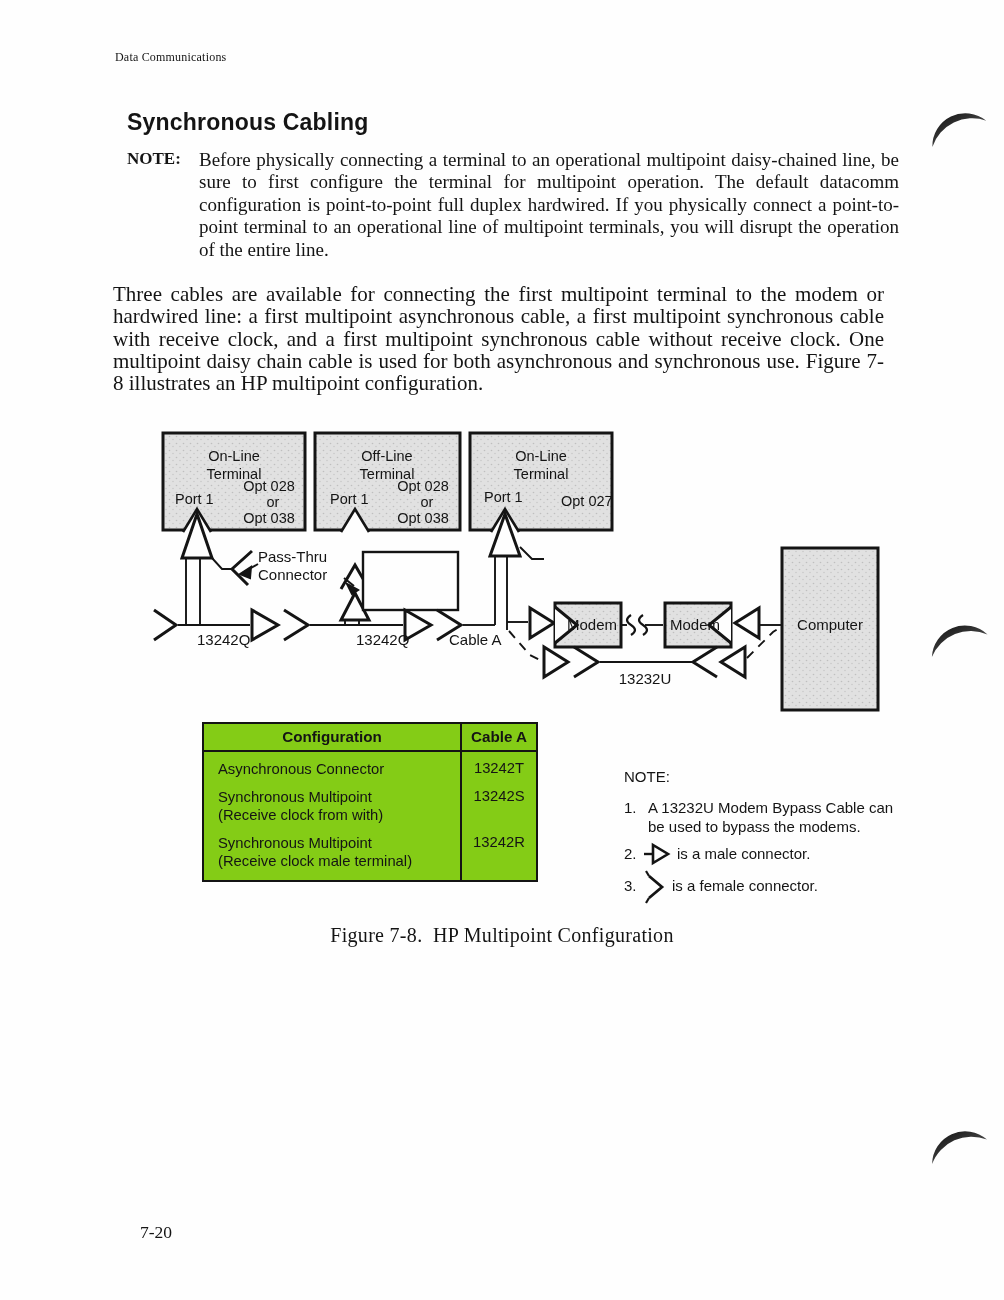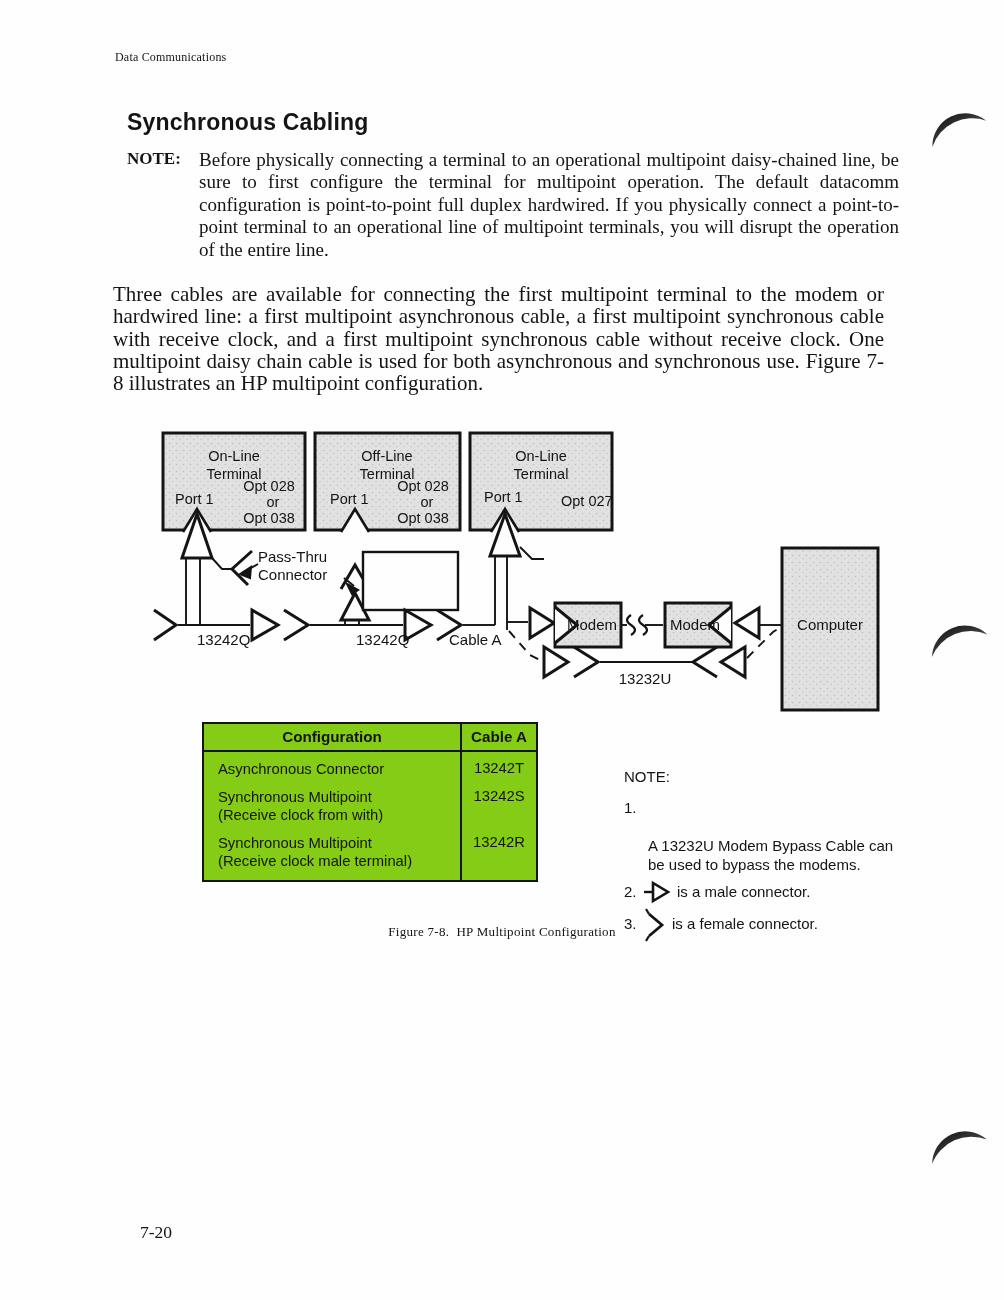--- a/index.html
+++ b/index.html
@@ -54,21 +54,21 @@
 
   .notes { left:624px; top:768px; width:296px; font-family:"Liberation Sans", sans-serif; font-size:15px; }
   .notes .nt { margin-bottom:13px; }
   .notes .item { display:flex; align-items:flex-start; line-height:19px; margin-bottom:8px; }
   .notes .num { width:24px; flex:0 0 24px; }
   .notes .ic  { margin:0 6px 0 -4px; position:relative; top:-2px; }
   .notes .it3 .ic { top:-6px; }
 
   .fig-caption {
     left:0; right:0; top:924px; text-align:center;
-    font-size:13px; white-space:pre; letter-spacing:.3px;
+    font-size:20px; white-space:pre; letter-spacing:.3px;
   }
 
   .page-number { left:140px; top:1222px; font-size:17.5px; }
 
   .curl { width:70px; height:70px; }
   .curl1 { left:926px; top:104px; }
   .curl2 { left:926px; top:616px; }
   .curl3 { left:926px; top:1122px; }
 
   svg text { font-family:"Liberation Sans", sans-serif; fill:#141414; }
@@ -258,21 +258,21 @@
     <div>(Receive clock male terminal)</div>
   </div>
   <div class="bc2 c2">13242R</div>
 </div>
 
 <div class="abs notes">
   <div class="nt">NOTE:</div>
 
   <div class="item">
     <span class="num">1.</span>
-    <span style="width:248px;margin-top:38px;">A 13232U Modem Bypass Cable can be used to bypass the modems.</span>
+    <span style="width:248px;">A 13232U Modem Bypass Cable can be used to bypass the modems.</span>
   </div>
 
   <div class="item">
     <span class="num">2.</span>
     <svg class="ic" width="27" height="24" viewBox="0 0 27 24">
       <line x1="0" y1="12" x2="9" y2="12" stroke="#141414" stroke-width="2.4"></line>
       <polygon points="9,3 9,21 24,12" fill="#fefefe" stroke="#141414" stroke-width="2.6"></polygon>
     </svg>
     <span>is a male connector.</span>
   </div>

